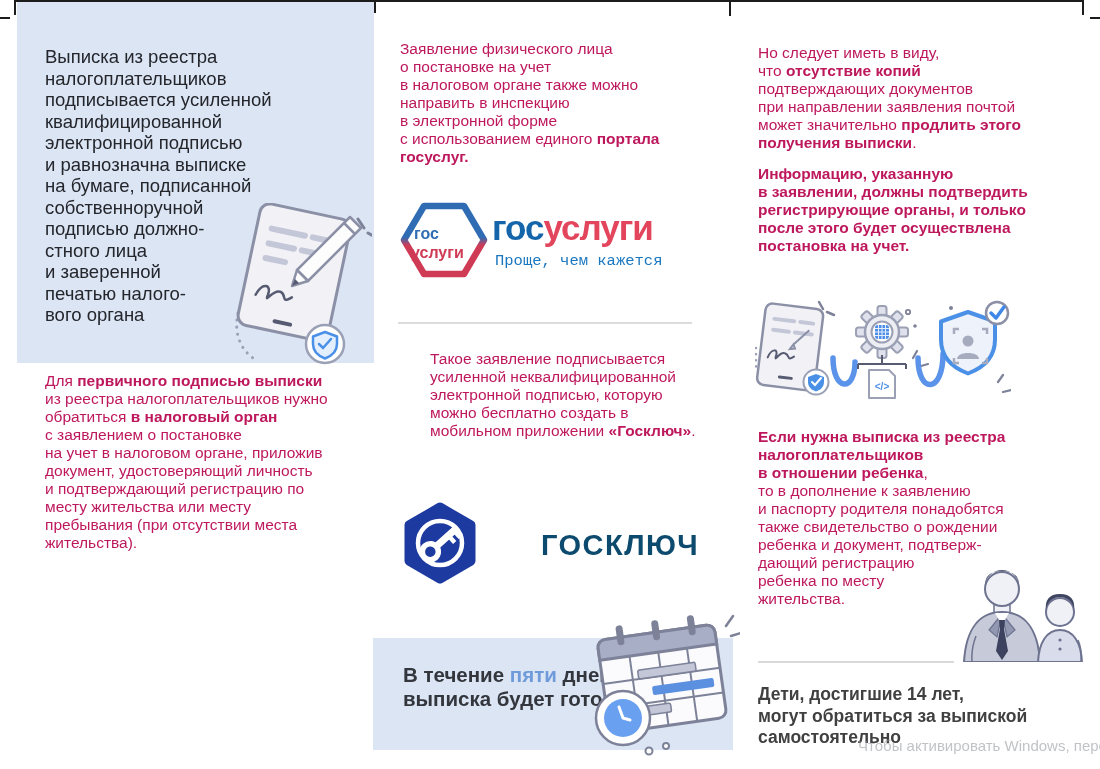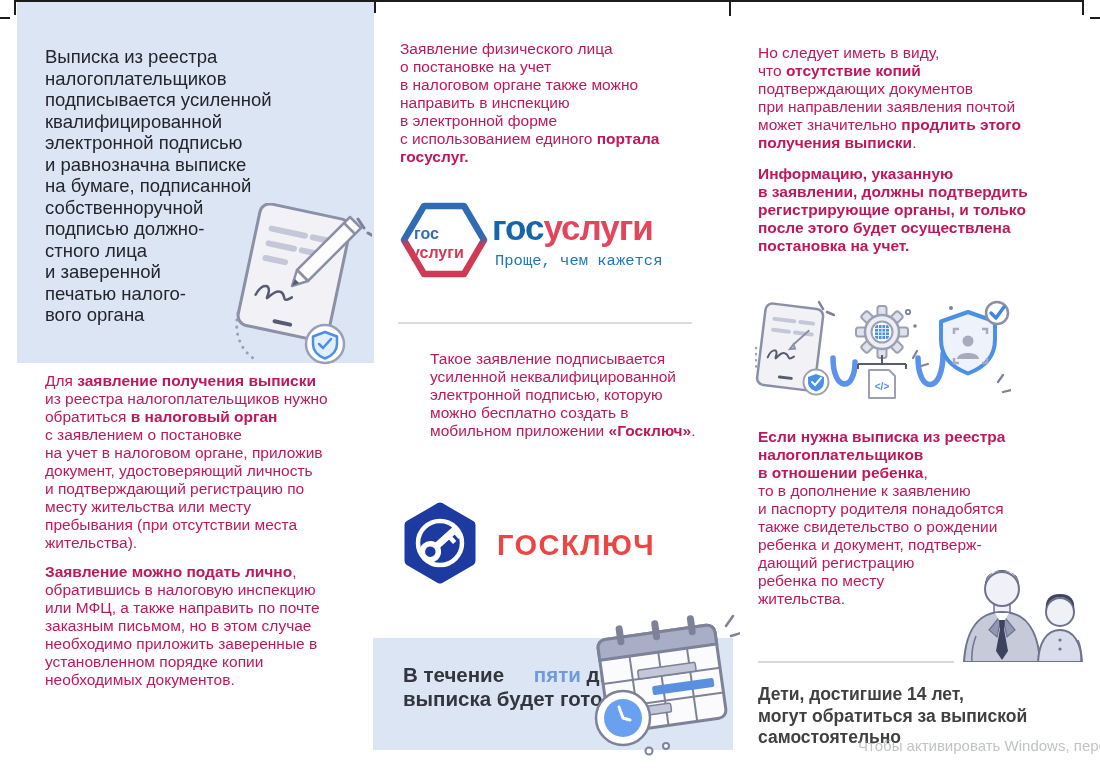--- a/index.html
+++ b/index.html
@@ -9,23 +9,23 @@
   .runs{white-space:pre-line;}
   .b{font-weight:700;}
   .mark{position:absolute;background:#1c1c1c;}
   .panel{position:absolute;background:#dbe5f4;}
   .headline{position:absolute;font-size:18.5px;font-weight:400;line-height:21.5px;color:#24262c;}
   .text{position:absolute;font-size:15.5px;line-height:18px;color:#be185d;}
   .divider{position:absolute;height:2px;background:#dcdcdc;}
   .gu-word{position:absolute;font-size:35px;font-weight:700;letter-spacing:-1px;line-height:36px;}
   .gu-word .blue{color:#1565ab;} .gu-word .red{color:#e2455c;}
   .gu-tagline{position:absolute;font-size:15.5px;color:#1a77c0;font-family:Liberation Mono, monospace;}
-  .gk-label{position:absolute;font-size:29px;font-weight:700;letter-spacing:1.5px;color:#ef4444;}
+  .gk-label{position:absolute;font-size:29px;font-weight:700;letter-spacing:1.5px;color:#0c4a6e;margin-left:44px;}
   .deadline-text{position:absolute;font-size:20.5px;font-weight:700;line-height:24px;color:#33363c;}
-  .deadline-text .blue{color:#6f9bdb;margin-left:24px;}
+  .deadline-text .blue{color:#6f9bdb;}
   .p4{position:absolute;font-size:17.5px;font-weight:700;line-height:21.5px;color:#404040;}
   .wm1{position:absolute;font-size:21px;color:rgba(140,144,150,0.62);white-space:nowrap;}
   .wm2{position:absolute;font-size:15px;color:rgba(150,154,160,0.60);white-space:nowrap;}
 </style>
 </head>
 <body>
 
 <div class="page">
 
   <div class="mark" style="left:14px;top:0;width:1070px;height:2px;"></div>
@@ -67,38 +67,31 @@
     <path d="M128,14 L139,25 L86,78 L75,67 Z" fill="#fdfdfe" stroke="#8b90a6" stroke-width="2.5" stroke-linejoin="round"></path>
     <path d="M86,78 L75,67 L70,83 Z" fill="#fdfdfe" stroke="#8b90a6" stroke-width="2.5" stroke-linejoin="round"></path>
     <path d="M73,76 L70,83 L77,80 Z" fill="#565b72"></path>
     <line x1="122" y1="20" x2="133" y2="31" stroke="#8b90a6" stroke-width="2.5"></line>
     <path d="M136,16 l6,9 M146,30 l9,5" stroke="#7d8299" stroke-width="3" stroke-linecap="round"></path>
     <circle cx="103" cy="141" r="19" fill="#ffffff" stroke="#9aa0b5" stroke-width="2.5"></circle>
     <path d="M103,129 l12,4.5 v7.5 c0,7.5 -5.5,12 -12,14.5 c-6.5,-2.5 -12,-7 -12,-14.5 v-7.5 z" fill="#e3efff" stroke="#4a90e6" stroke-width="2.5" stroke-linejoin="round"></path>
     <polyline points="97,141 101,145 109,136" fill="none" stroke="#4a90e6" stroke-width="2.5" stroke-linecap="round"></polyline>
   </svg>
 
-  <div class="text runs" style="left:45px;top:372px;width:330px;"><span>Для </span><span class="b">заявление получения выписки</span><span>
+  <div class="text runs" style="left:45px;top:372px;width:330px;"><span>Для </span><span class="b">первичного подписью выписки</span><span>
 из реестра налогоплательщиков нужно
 обратиться </span><span class="b">в налоговый орган</span><span>
 с заявлением о постановке
 на учет в налоговом органе, приложив
 документ, удостоверяющий личность
 и подтверждающий регистрацию по
 месту жительства или месту
 пребывания (при отсутствии места
 жительства).</span></div>
 
-  <div class="text runs" style="left:45px;top:563px;width:330px;"><span class="b">Заявление можно подать лично</span><span>,
-обратившись в налоговую инспекцию
-или МФЦ, а также направить по почте
-заказным письмом, но в этом случае
-необходимо приложить заверенные в
-установленном порядке копии
-необходимых документов.</span></div>
 
   <div class="text runs" style="left:400px;top:40px;width:320px;"><span>Заявление физического лица
 о постановке на учет
 в налоговом органе также можно
 направить в инспекцию
 в электронной форме
 с использованием единого </span><span class="b">портала
 госуслуг.</span></div>
 
   <svg class="abs" style="left:400px;top:201px;" width="88" height="78" viewBox="0 0 88 78">

